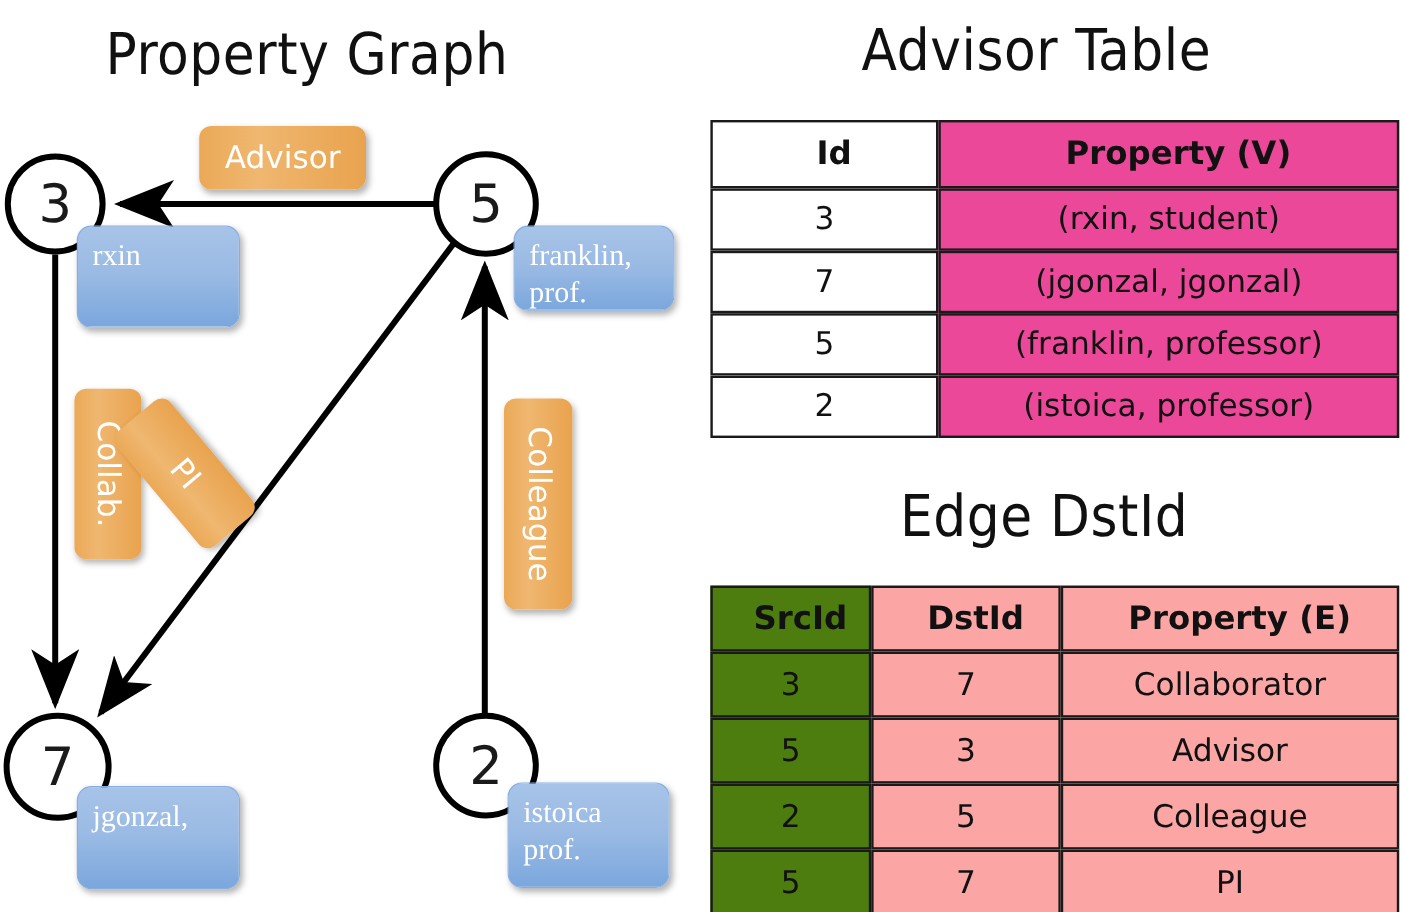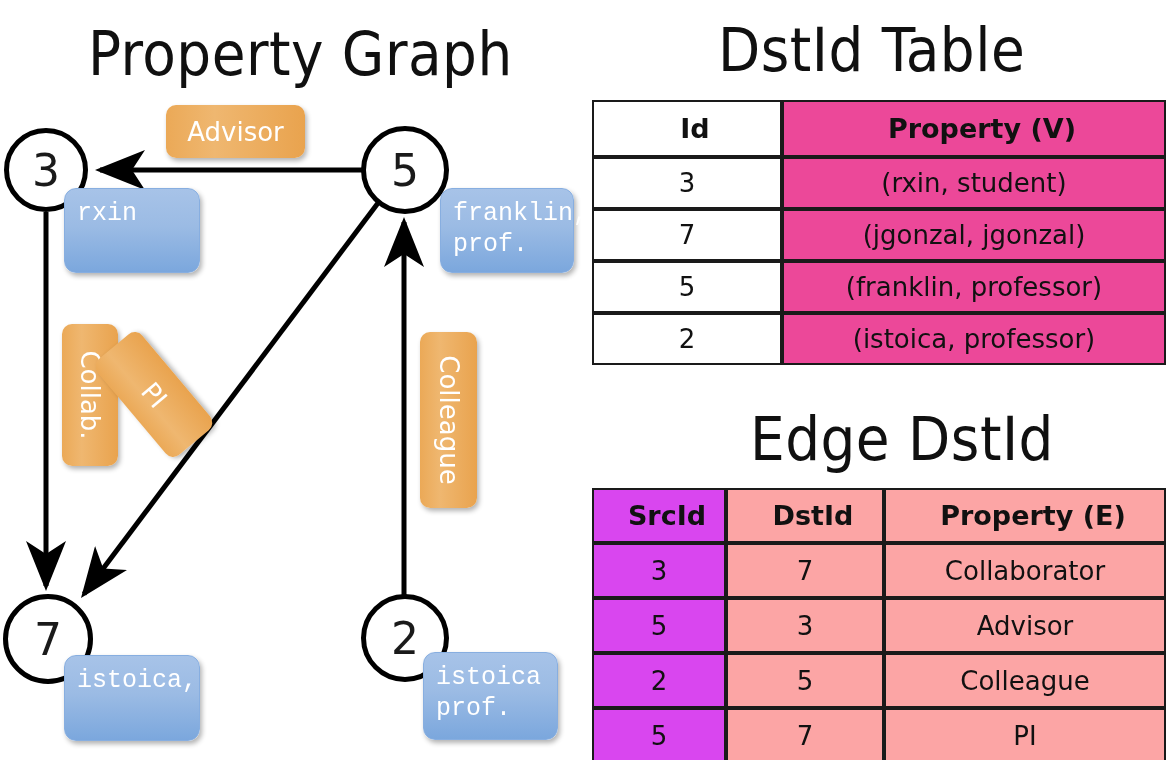--- a/index.html
+++ b/index.html
@@ -13,21 +13,21 @@
     position: relative;
     overflow: hidden;
     font-family: "Liberation Sans", sans-serif;
     color: #000;
   }
 
   
   .title {
     position: absolute;
     font-weight: 400;
-    font-size: 61px;
+    font-size: 48px;
     letter-spacing: 0.5px;
     color: #101010;
     white-space: nowrap;
     font-family: "DejaVu Sans", sans-serif;
     font-stretch: condensed;
   }
   #title-property-graph { left: 88px; top: 18px; }
   #title-vertex-table   { left: 718px; top: 14px; }
   #title-edge-table     { left: 750px; top: 403px; }
 
@@ -59,21 +59,21 @@
     border-radius: 12px;
     background: linear-gradient(to bottom, #a7c3e8 0%, #9bbbe4 45%, #7ba7dd 100%);
     border: 1px solid #87aee0;
     box-shadow: 2px 3px 5px rgba(0,0,0,0.30);
     color: #ffffff;
     font-size: 25px;
     line-height: 1.22;
     box-sizing: border-box;
     padding: 10px 0 0 12px;
     z-index: 4;
-    font-family: Liberation Mono, monospace;
+    font-family: Liberation Serif, serif;
   }
 
   .edge-label {
     position: absolute;
     border-radius: 10px;
     background: linear-gradient(to right, #eba957 0%, #efb770 35%, #e9a34e 100%);
     border: 1px solid #e5a css;
     box-shadow: 2px 3px 5px rgba(0,0,0,0.30);
     color: #ffffff;
     font-size: 26px;
@@ -111,29 +111,29 @@
 
   #vertex-table { left: 592px; top: 100px; }
   #vertex-table td, #vertex-table th { height: 52px; }
   #vertex-table .c-id   { width: 190px; background: #ffffff; }
   #vertex-table .c-prop { width: 384px; background: #ec4899; }
   #vertex-table .hdr-id   { height: 57px; }
   #vertex-table .hdr-prop { height: 57px; }
 
   #edge-table { left: 592px; top: 488px; }
   #edge-table td, #edge-table th { height: 55px; }
-  #edge-table .c-src { width: 134px; background: #d946ef; }
+  #edge-table .c-src { width: 134px; background: #4d7c0f; }
   #edge-table .c-dst { width: 158px; background: #fca5a5; }
   #edge-table .c-pe  { width: 282px; background: #fca5a5; }
 </style>
 </head>
 <body>
 
 <div class="title" id="title-property-graph">Property Graph</div>
-<div class="title" id="title-vertex-table">DstId Table</div>
+<div class="title" id="title-vertex-table">Advisor Table</div>
 <div class="title" id="title-edge-table">Edge DstId</div>
 
 <div id="graph-panel">
 
   <svg id="graph-svg" width="585" height="760">
     <defs>
       <marker id="arrowhead" markerWidth="10" markerHeight="8" refX="9" refY="4" orient="auto" markerUnits="strokeWidth">
         <path d="M0,0 L10,4 L0,8 L2.6,4 z" fill="#000000"></path>
       </marker>
     </defs>
@@ -157,27 +157,27 @@
     <span>7</span>
   </div>
   <div class="node-circle" style="left:361px; top:594px; width:88px; height:88px;">
     <span>2</span>
   </div>
 
   <div class="prop-box" style="left:64px; top:188px; width:136px; height:85px;">
     <div>rxin</div>
   </div>
 
-  <div class="prop-box" style="left:440px; top:188px; width:134px; height:85px;">
+  <div class="prop-box" style="left:428px; top:188px; width:134px; height:71px;">
     <div>franklin,</div>
     <div>prof.</div>
   </div>
 
   <div class="prop-box" style="left:64px; top:655px; width:136px; height:86px;">
-    <div>istoica,</div>
+    <div>jgonzal,</div>
   </div>
 
   <div class="prop-box" style="left:423px; top:652px; width:135px; height:88px;">
     <div>istoica</div>
     <div>prof.</div>
   </div>
 
   <div class="edge-label" style="left:166px; top:105px; width:139px; height:53px;">
     <span class="txt">Advisor</span>
   </div>

